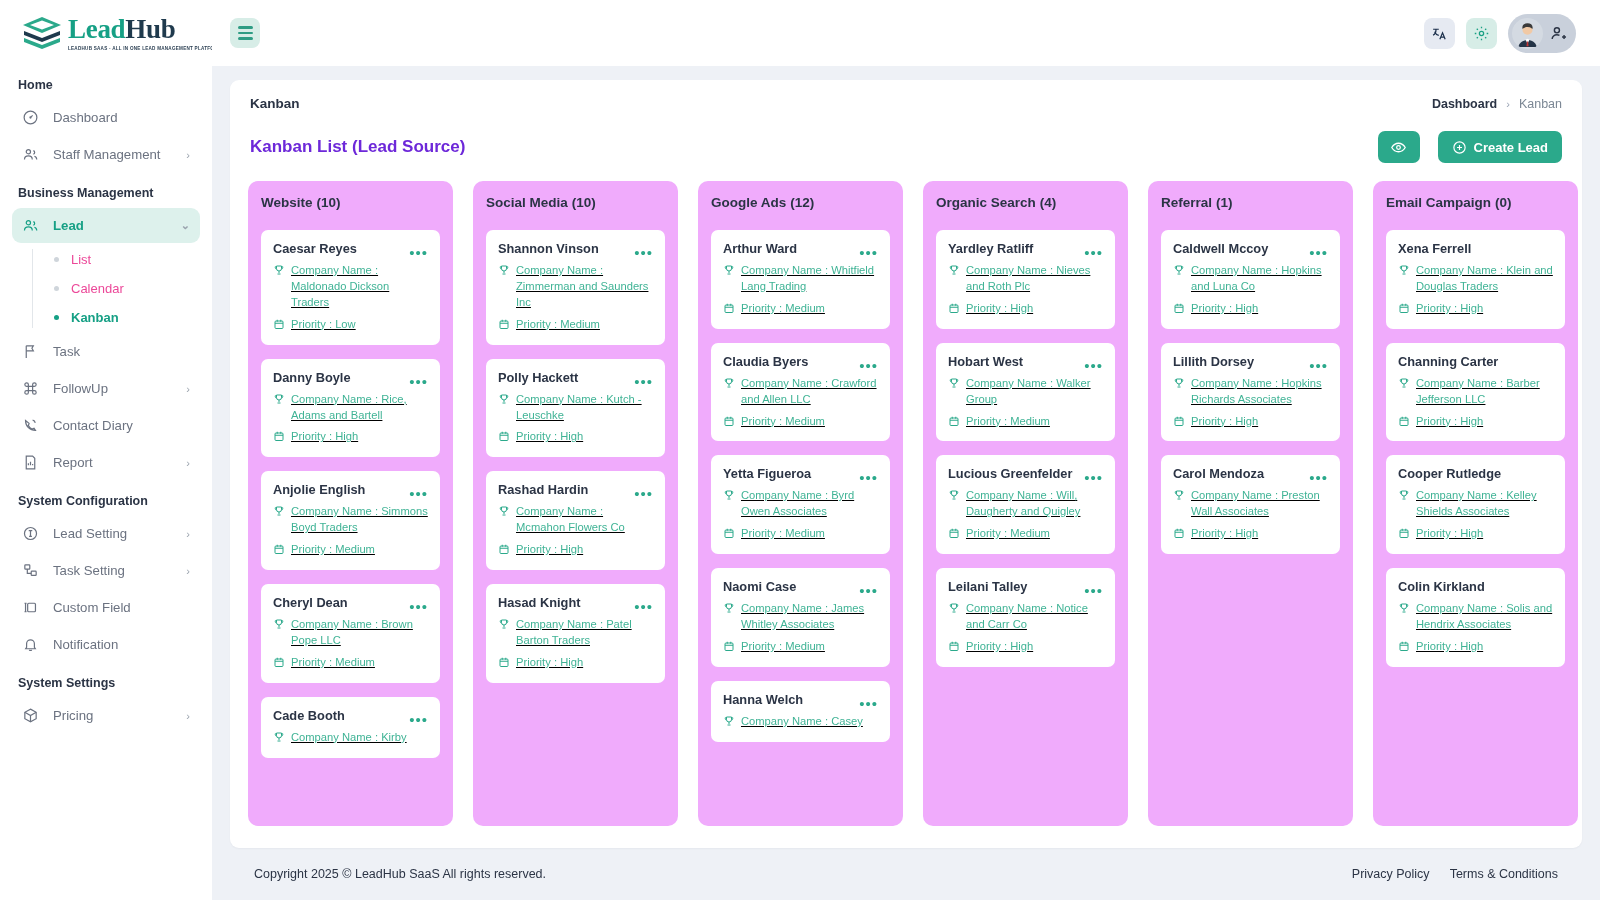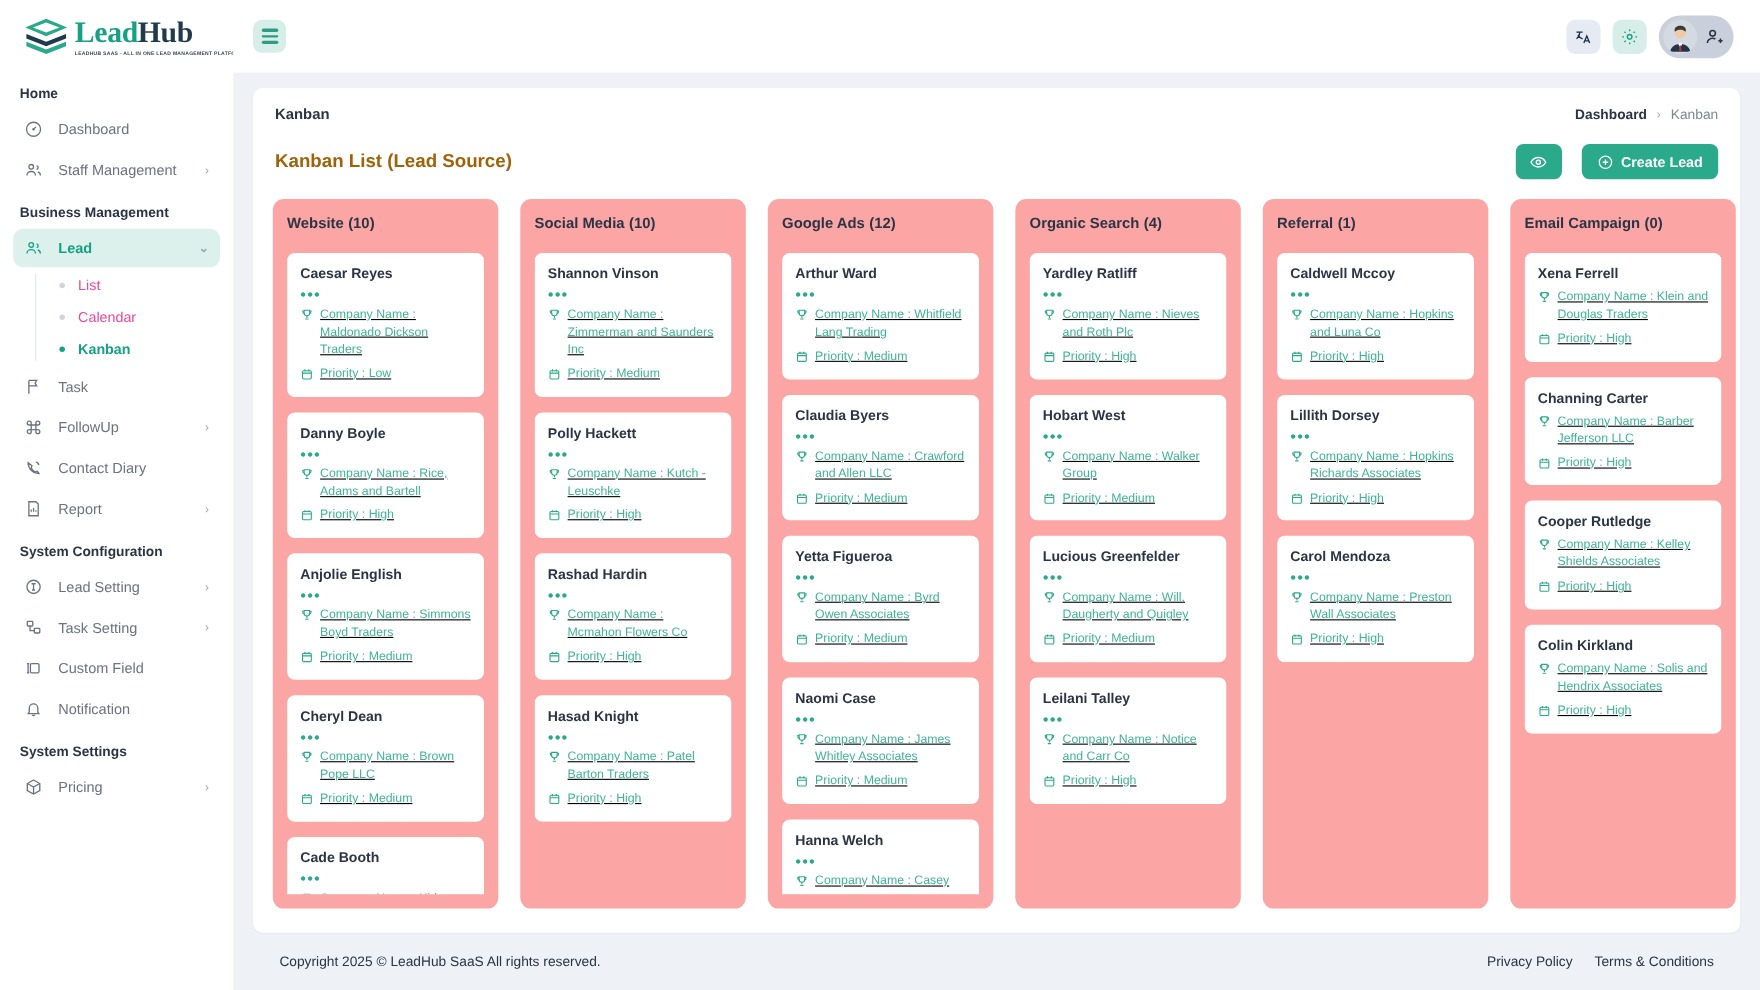--- a/index.html
+++ b/index.html
@@ -89,46 +89,46 @@
   .crumb-row {
     display: flex; align-items: center; padding: 16px 20px 10px 20px;
   }
   .crumb-title { font-size: 13.5px; font-weight: 700; color: #2b3445; }
   .crumb-right { margin-left: auto; display: flex; align-items: center; gap: 9px; font-size: 12.5px; }
   .crumb-link { color: #2b3445; font-weight: 700; cursor: pointer; }
   .crumb-sep { color: #98a2b3; font-size: 11px; }
   .crumb-cur { color: #7b8794; }
 
   .title-row { display: flex; align-items: center; padding: 10px 20px 0 20px; }
-  .page-title { font-size: 17px; font-weight: 700; color: #a16207; }
+  .page-title { font-size: 17px; font-weight: 700; color: #6d28d9; }
   .actions { margin-left: auto; display: flex; gap: 18px; }
   .btn {
     background: #2ba98b; color: #fff; border: none; border-radius: 7px;
     height: 32px; display: flex; align-items: center; justify-content: center;
     gap: 7px; font-size: 13px; font-weight: 700; cursor: pointer;
     font-family: "Liberation Sans", sans-serif;
   }
   .btn.icon-only { width: 42px; }
   .btn.create { padding: 0 14px; }
 
   .board-wrap { flex: 1; padding: 18px 18px 22px 18px; overflow: hidden; }
   .board { display: flex; gap: 20px; height: 100%; }
   .column {
-    width: 205px; flex: 0 0 205px; background: #fca5a5; border-radius: 10px;
+    width: 205px; flex: 0 0 205px; background: #f0abfc; border-radius: 10px;
     padding: 14px 13px 13px 13px; display: flex; flex-direction: column;
     overflow: hidden;
   }
   .col-head { font-size: 13.5px; font-weight: 700; color: #2b3445; margin-bottom: 20px; flex: 0 0 auto; }
   .col-head .cnt { font-weight: 700; margin-left: 4px; }
   .col-body { display: flex; flex-direction: column; gap: 14px; overflow: hidden; }
   .kcard {
     background: #ffffff; border-radius: 7px; padding: 11px 12px 12px 12px;
     cursor: pointer; flex: 0 0 auto;
   }
-  .kcard-top { display: flex; align-items: flex-start; flex-direction: column; }
+  .kcard-top { display: flex; align-items: flex-start; }
   .kname { font-size: 12.8px; font-weight: 700; color: #2b3445; line-height: 1.25; flex: 1; padding-right: 6px; }
   .kdots { color: #2ba98b; font-size: 15px; letter-spacing: 1px; line-height: 8px; margin-top: 8px; cursor: pointer; flex: 0 0 auto; }
   .krow { display: flex; align-items: flex-start; gap: 6px; margin-top: 6px; text-decoration: underline; }
   .krow .gi { flex: 0 0 12px; width: 12px; height: 12px; margin-top: 1px; color: #2ba98b; }
   .ktext { font-size: 11.2px; color: #3fb395; line-height: 1.42; }
 
   .footer {
     flex: 0 0 52px; display: flex; align-items: center; padding: 0 24px;
     font-size: 12.5px; color: #2b3445;
   }

